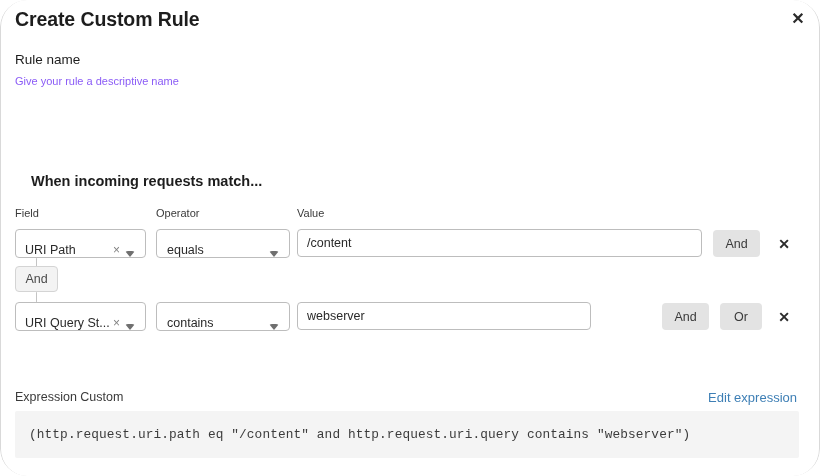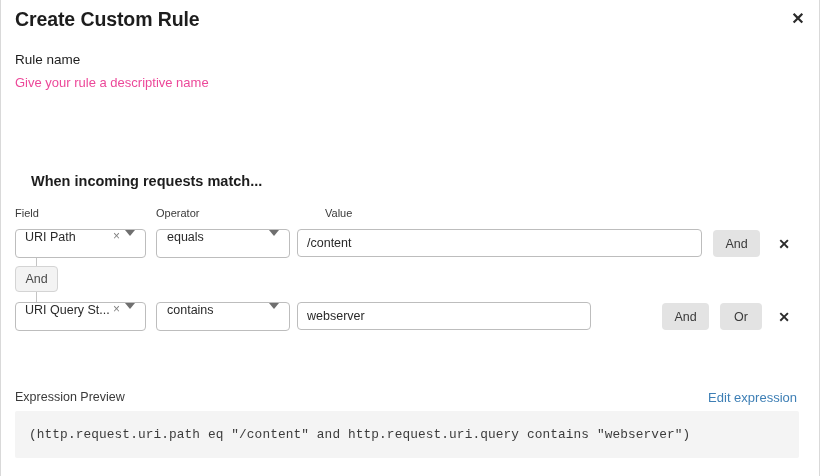--- a/index.html
+++ b/index.html
@@ -1,15 +1,15 @@
 <!DOCTYPE html>
 <html><head>
 <meta charset="utf-8">
 <style>
-  * { box-sizing: border-box; }
+  * { box-sizing: border-box; border-radius: 27px; }
   html, body {
     margin: 0; padding: 0;
     width: 820px; height: 476px;
     background: #ffffff;
     font-family: "Liberation Sans", sans-serif;
     color: #222222;
     overflow: hidden;
   }
   .modal {
     position: relative;
@@ -42,22 +42,22 @@
     font-family: "Liberation Sans", sans-serif;
   }
   
   .label-strong {
     position: absolute;
     font-size: 13.5px;
     color: #1d1d1d;
   }
   .label-help {
     position: absolute;
-    font-size: 13px;
-    color: #ec4899;
+    font-size: 11px;
+    color: #8b5cf6;
   }
   .text-input {
     position: absolute;
     height: 28px;
     border: 1px solid #bdbdbd;
     border-radius: 4px;
     background: #ffffff;
     font-size: 12.5px;
     color: #2a2a2a;
     padding: 0 9px;
@@ -81,35 +81,35 @@
   }
   
   .col-head {
     position: absolute;
     top: 207px;
     font-size: 11px;
     color: #3a3a3a;
   }
   #col-field    { left: 14px; }
   #col-operator { left: 155px; }
-  #col-value    { left: 296px; margin-left: 28px; }
+  #col-value    { left: 296px; }
 
   
   .row { position: absolute; left: 0; width: 820px; height: 30px; }
   #row-1 { top: 229px; }
   #row-2 { top: 302px; }
 
   .select-box {
     position: absolute;
     height: 29px;
     border: 1px solid #bdbdbd;
     border-radius: 4px;
     background: #ffffff;
     display: flex;
-    align-items: flex-start;
+    align-items: flex-end;
     cursor: pointer;
   }
   .select-text {
     flex: 1 1 auto;
     font-size: 12.5px;
     color: #2a2a2a;
     padding-left: 9px;
     white-space: nowrap;
     overflow: hidden;
   }
@@ -269,17 +269,17 @@
     <div class="select-box operator-select">
       <span class="select-text">contains</span>
       <span class="caret"></span>
     </div>
     <input class="text-input value-input-2" type="text" value="webserver" style="">
     <button class="pill-btn" id="row2-and">And</button>
     <button class="pill-btn" id="row2-or">Or</button>
     <button class="row-delete" id="row2-delete">✕</button>
   </div>
 
-  <div id="expr-label">Expression Preview</div>
+  <div id="expr-label">Expression Custom</div>
   <a id="edit-expression" href="#">Edit expression</a>
   <div id="expr-code">(http.request.uri.path eq "/content" and http.request.uri.query contains "webserver")</div>
 
 </div>
 
 </body></html>

